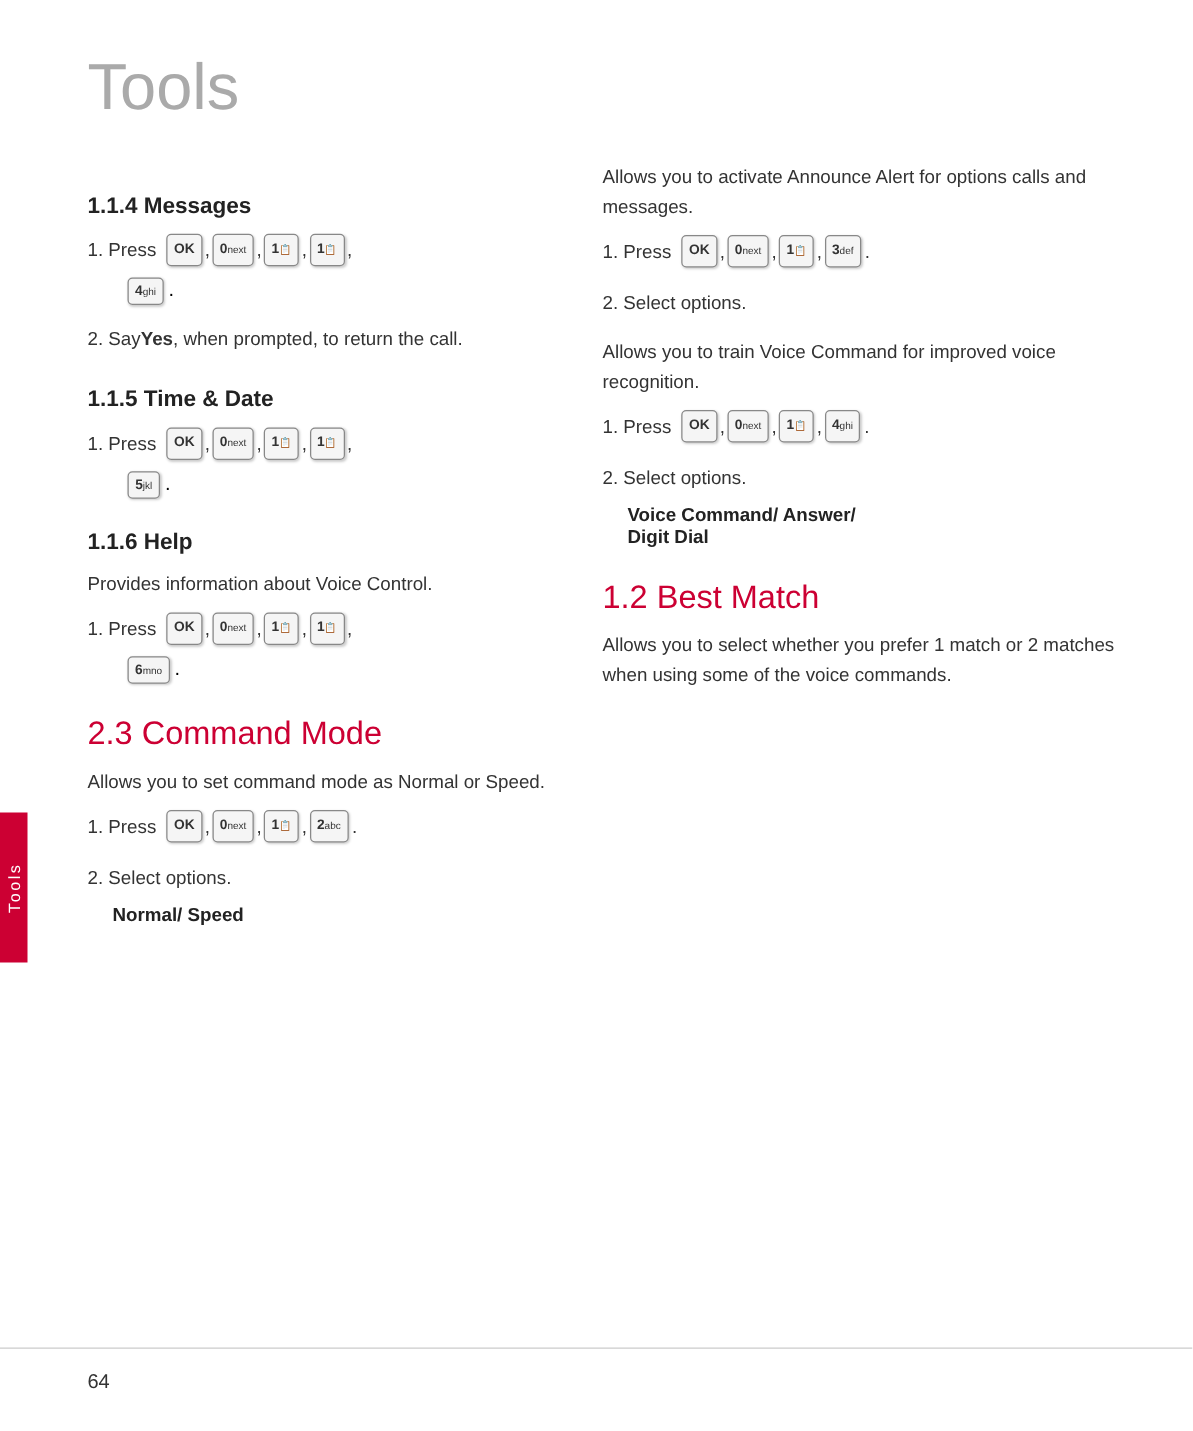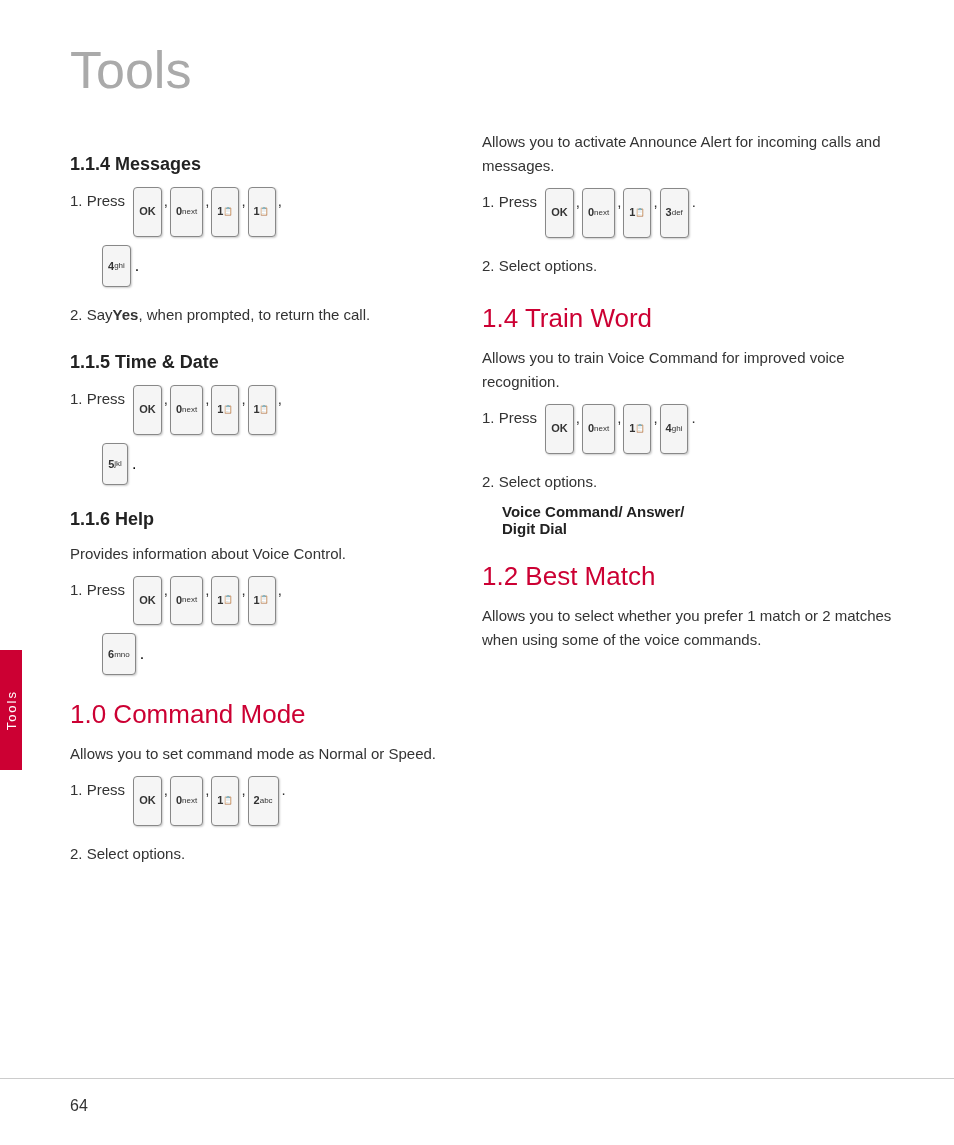--- a/index.html
+++ b/index.html
@@ -75,21 +75,21 @@
 
     .key-btn {
       display: inline-flex;
       align-items: center;
       justify-content: center;
       border: 1px solid #888;
       border-radius: 4px;
       background: #f5f5f5;
       font-size: 11px;
       color: #333;
-      padding: 14px 5px;
+      padding: 2px 5px;
       min-width: 26px;
       min-height: 22px;
       font-weight: 600;
       vertical-align: middle;
       white-space: nowrap;
       box-shadow: 1px 1px 2px rgba(0,0,0,0.2);
     }
 
     .key-btn .sub {
       font-size: 8px;
@@ -215,60 +215,60 @@
           <span class="key-btn">1<span class="sub">📋</span></span><span class="comma">,</span>
         </div>
         <div style="padding-left:32px; display:flex; align-items:center; margin-top:2px;">
           <span class="key-btn">6<span class="sub">mno</span></span>
           <span style="margin-left:4px;">.</span>
         </div>
       </div>
     </div>
 
     <div>
-      <div class="section-heading-red">1.0 Command Mode</div>
+      <div class="section-heading-red">2.3 Command Mode</div>
       <div class="section-text">Allows you to set command mode as Normal or Speed.</div>
       <div class="step-block">
         <div class="step">
           <span class="step-num">1. Press</span>&nbsp;
           <span class="key-btn">OK</span><span class="comma">,</span>
           <span class="key-btn">0<span class="sub">next</span></span><span class="comma">,</span>
           <span class="key-btn">1<span class="sub">📋</span></span><span class="comma">,</span>
           <span class="key-btn">2<span class="sub">abc</span></span>
           <span style="margin-left:3px;">.</span>
         </div>
       </div>
       <div class="step-block">
         <div class="step">2. Select options.</div>
+        <div class="sub-options indent-block">Normal/ Speed</div>
       </div>
     </div>
 
   </div>
 
   <div class="right-column">
 
     <div>
-      <div class="section-text">Allows you to activate Announce Alert for incoming calls and messages.</div>
+      <div class="section-text">Allows you to activate Announce Alert for options calls and messages.</div>
       <div class="step-block">
         <div class="step">
           <span class="step-num">1. Press</span>&nbsp;
           <span class="key-btn">OK</span><span class="comma">,</span>
           <span class="key-btn">0<span class="sub">next</span></span><span class="comma">,</span>
           <span class="key-btn">1<span class="sub">📋</span></span><span class="comma">,</span>
           <span class="key-btn">3<span class="sub">def</span></span>
           <span style="margin-left:3px;">.</span>
         </div>
       </div>
       <div class="step-block">
         <div class="step">2. Select options.</div>
       </div>
     </div>
 
     <div>
-      <div class="section-heading-red">1.4 Train Word</div>
       <div class="section-text">Allows you to train Voice Command for improved voice recognition.</div>
       <div class="step-block">
         <div class="step">
           <span class="step-num">1. Press</span>&nbsp;
           <span class="key-btn">OK</span><span class="comma">,</span>
           <span class="key-btn">0<span class="sub">next</span></span><span class="comma">,</span>
           <span class="key-btn">1<span class="sub">📋</span></span><span class="comma">,</span>
           <span class="key-btn">4<span class="sub">ghi</span></span>
           <span style="margin-left:3px;">.</span>
         </div>

